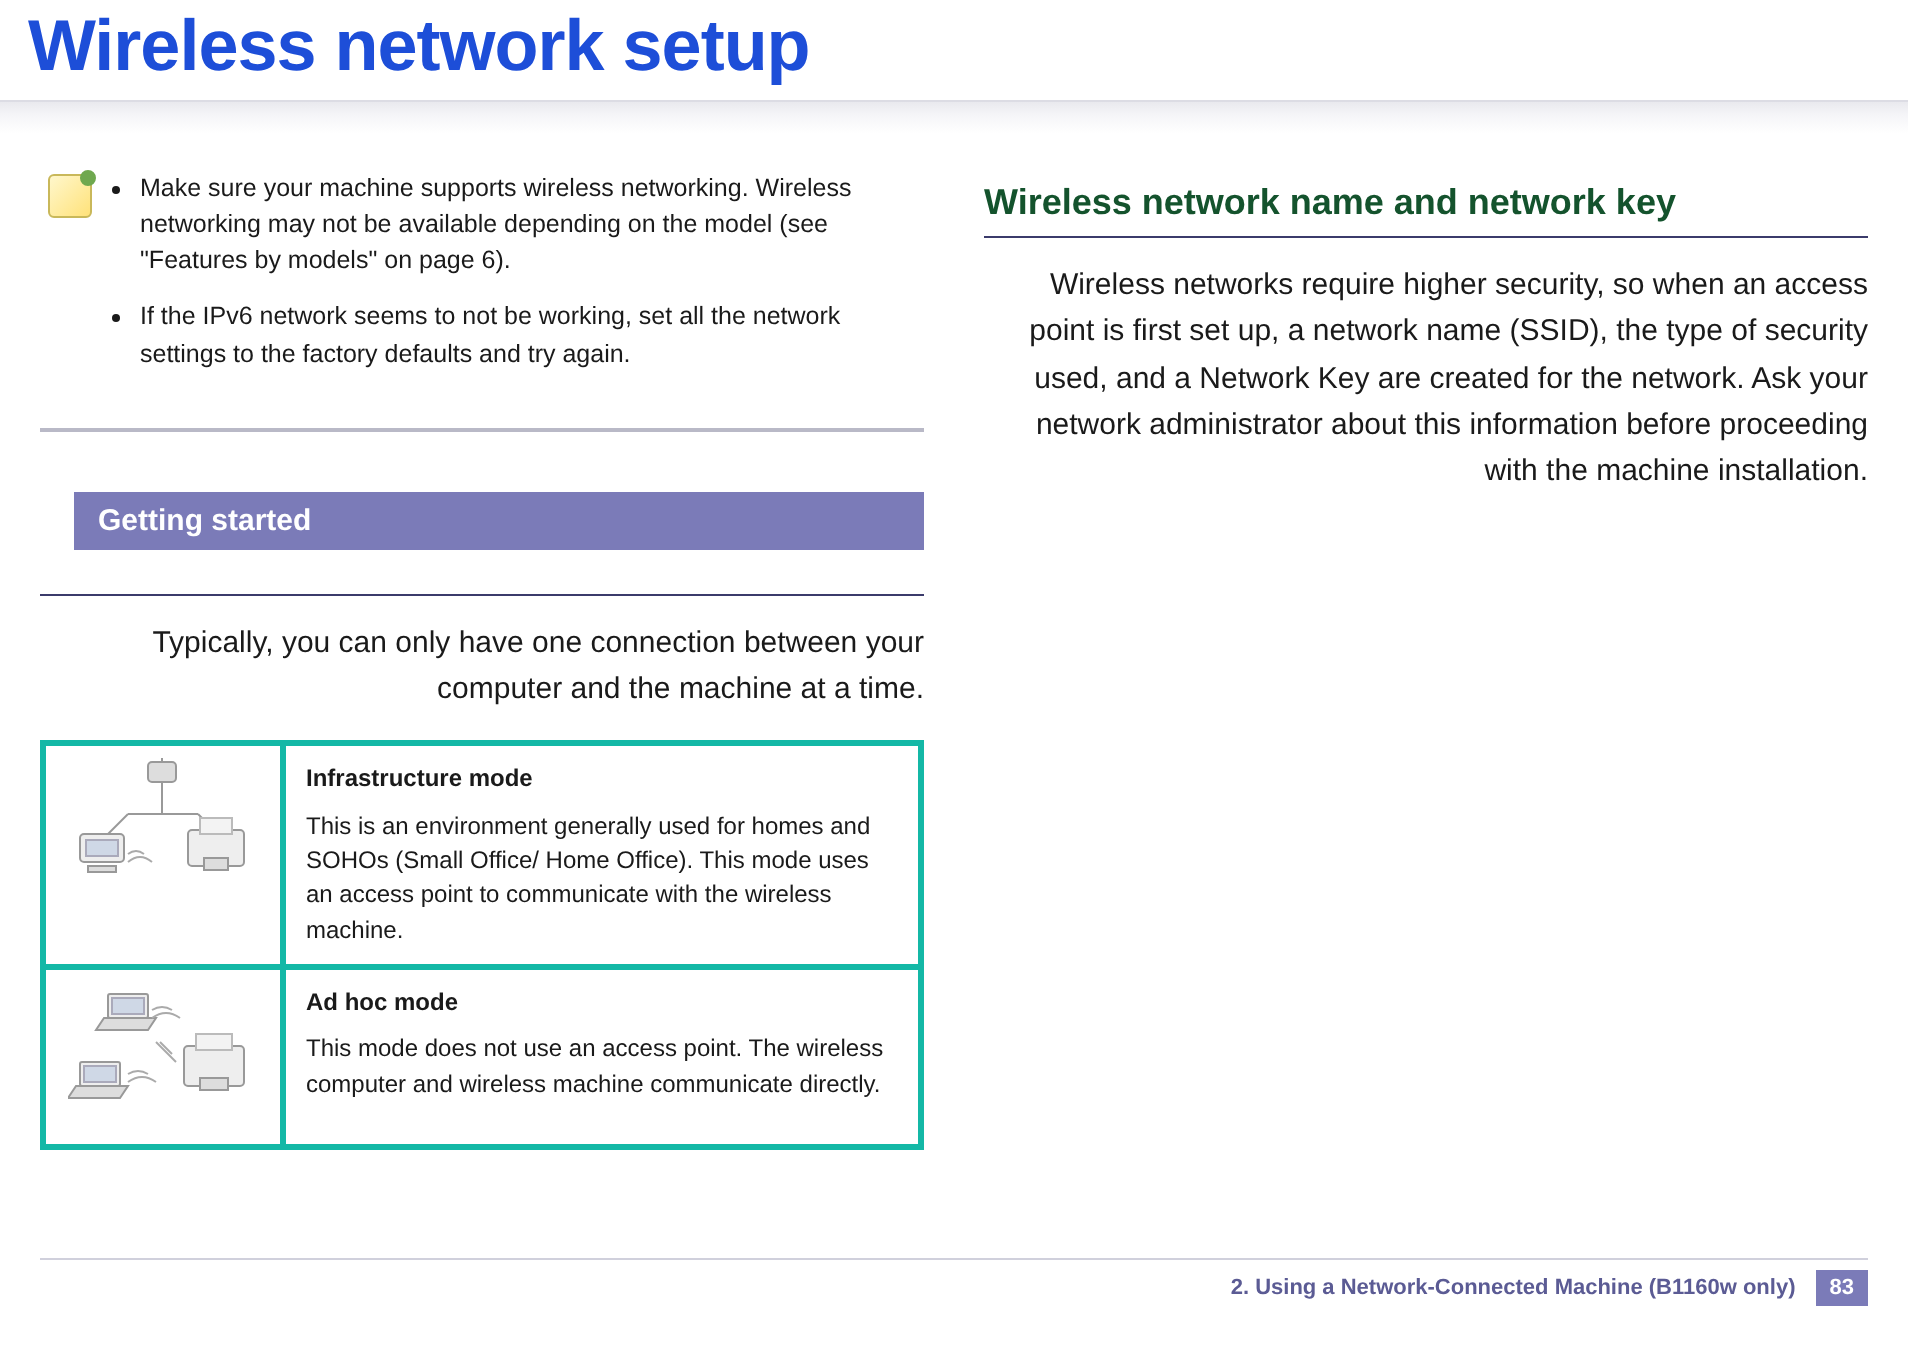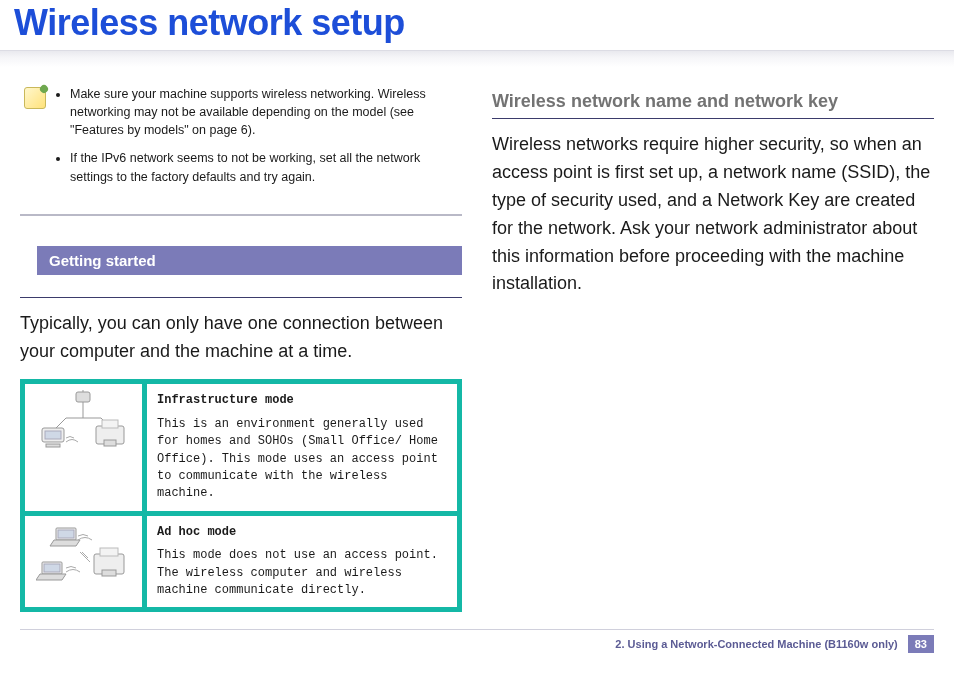--- a/index.html
+++ b/index.html
@@ -81,45 +81,45 @@
     background: #7b7bb8;
     color: #fff;
     font-weight: 600;
     font-size: 15px;
     padding: 6px 12px;
     margin: 18px 0 22px 17px;
   }
   .h2 {
     font-size: 18px;
     font-weight: 700;
-    color: #737373;
+    color: #14532d;
     margin: 10px 0 6px 0;
   }
   .h2-rule {
     border: none;
     border-top: 1px solid #3b3b6b;
     margin: 0 0 12px 0;
   }
   .body-text {
-    font-size: 18px;
+    font-size: 15px;
     line-height: 1.55;
     margin: 0 0 14px 0;
+    text-align: right;
   }
   .mode-table {
     border-collapse: collapse;
     width: 100%;
     font-size: 12px;
     line-height: 1.45;
     table-layout: fixed;
   }
   .mode-table td {
-    border: 5px solid #14b8a6;
+    border: 3px solid #14b8a6;
     padding: 8px 10px;
     vertical-align: top;
-    font-family: Liberation Mono, monospace;
   }
   .mode-table td.img-cell {
     width: 105px;
     text-align: center;
     padding: 6px;
   }
   .mode-title {
     font-weight: 700;
     margin-bottom: 6px;
   }

